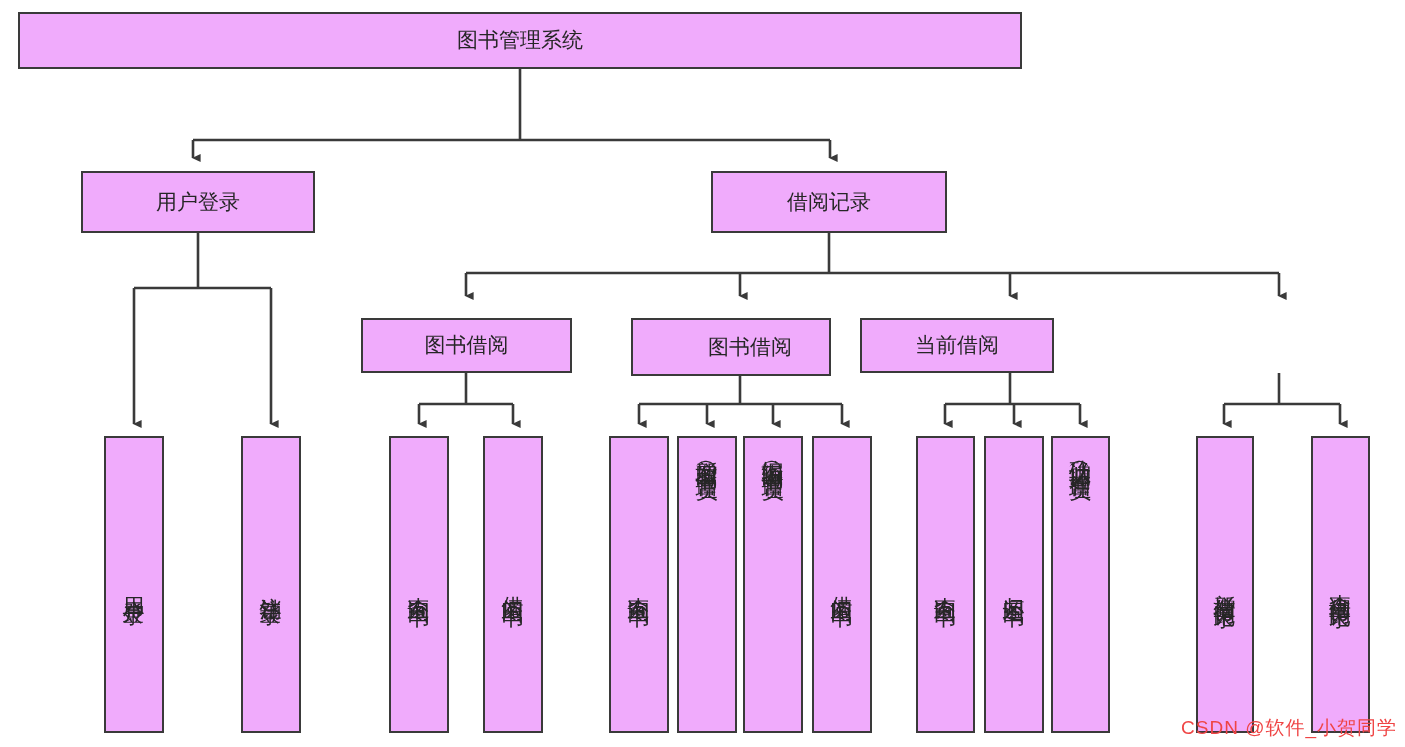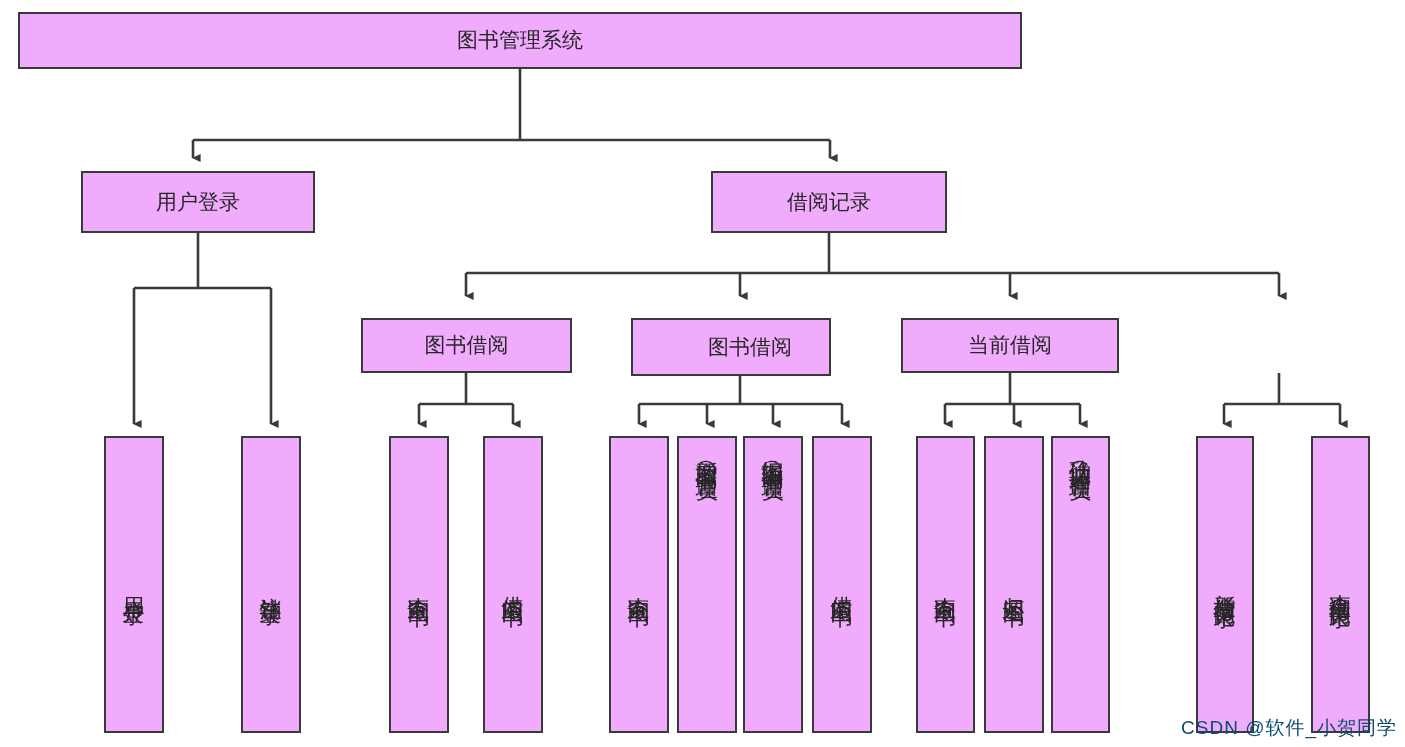--- a/index.html
+++ b/index.html
@@ -58,21 +58,21 @@
     white-space: nowrap;
   }
   .leaf.tall .lbl {
     align-self: flex-start;
   }
   #watermark {
     position: absolute;
     right: 8px;
     bottom: 6px;
     font-size: 19px;
-    color: #0c4a6e;
+    color: #ef4444;
     letter-spacing: 1px;
     z-index: 3;
     white-space: nowrap;
   }
 </style>
 </head>
 <body>
 
 <div id="canvas">
 
@@ -136,21 +136,21 @@
   <div class="node h-node" style="left:711px; top:171px; width:236px; height:62px;">
     <span class="lbl">借阅记录</span>
   </div>
 
   <div class="node h-node" style="left:361px; top:318px; width:211px; height:55px;">
     <span class="lbl">图书借阅</span>
   </div>
   <div class="node h-node" style="left:631px; top:318px; width:200px; height:58px;padding-left:38px;">
     <span class="lbl">图书借阅</span>
   </div>
-  <div class="node h-node" style="left:901px; top:318px; width:218px; height:55px;">
+  <div class="node h-node" style="left:860px; top:318px; width:194px; height:55px;">
     <span class="lbl">当前借阅</span>
   </div>
 
   <div class="node leaf" style="left:104px; top:436px; width:60px; height:297px;">
     <span class="lbl">用户登录</span>
   </div>
   <div class="node leaf" style="left:241px; top:436px; width:60px; height:297px;">
     <span class="lbl">注销登录</span>
   </div>
 

